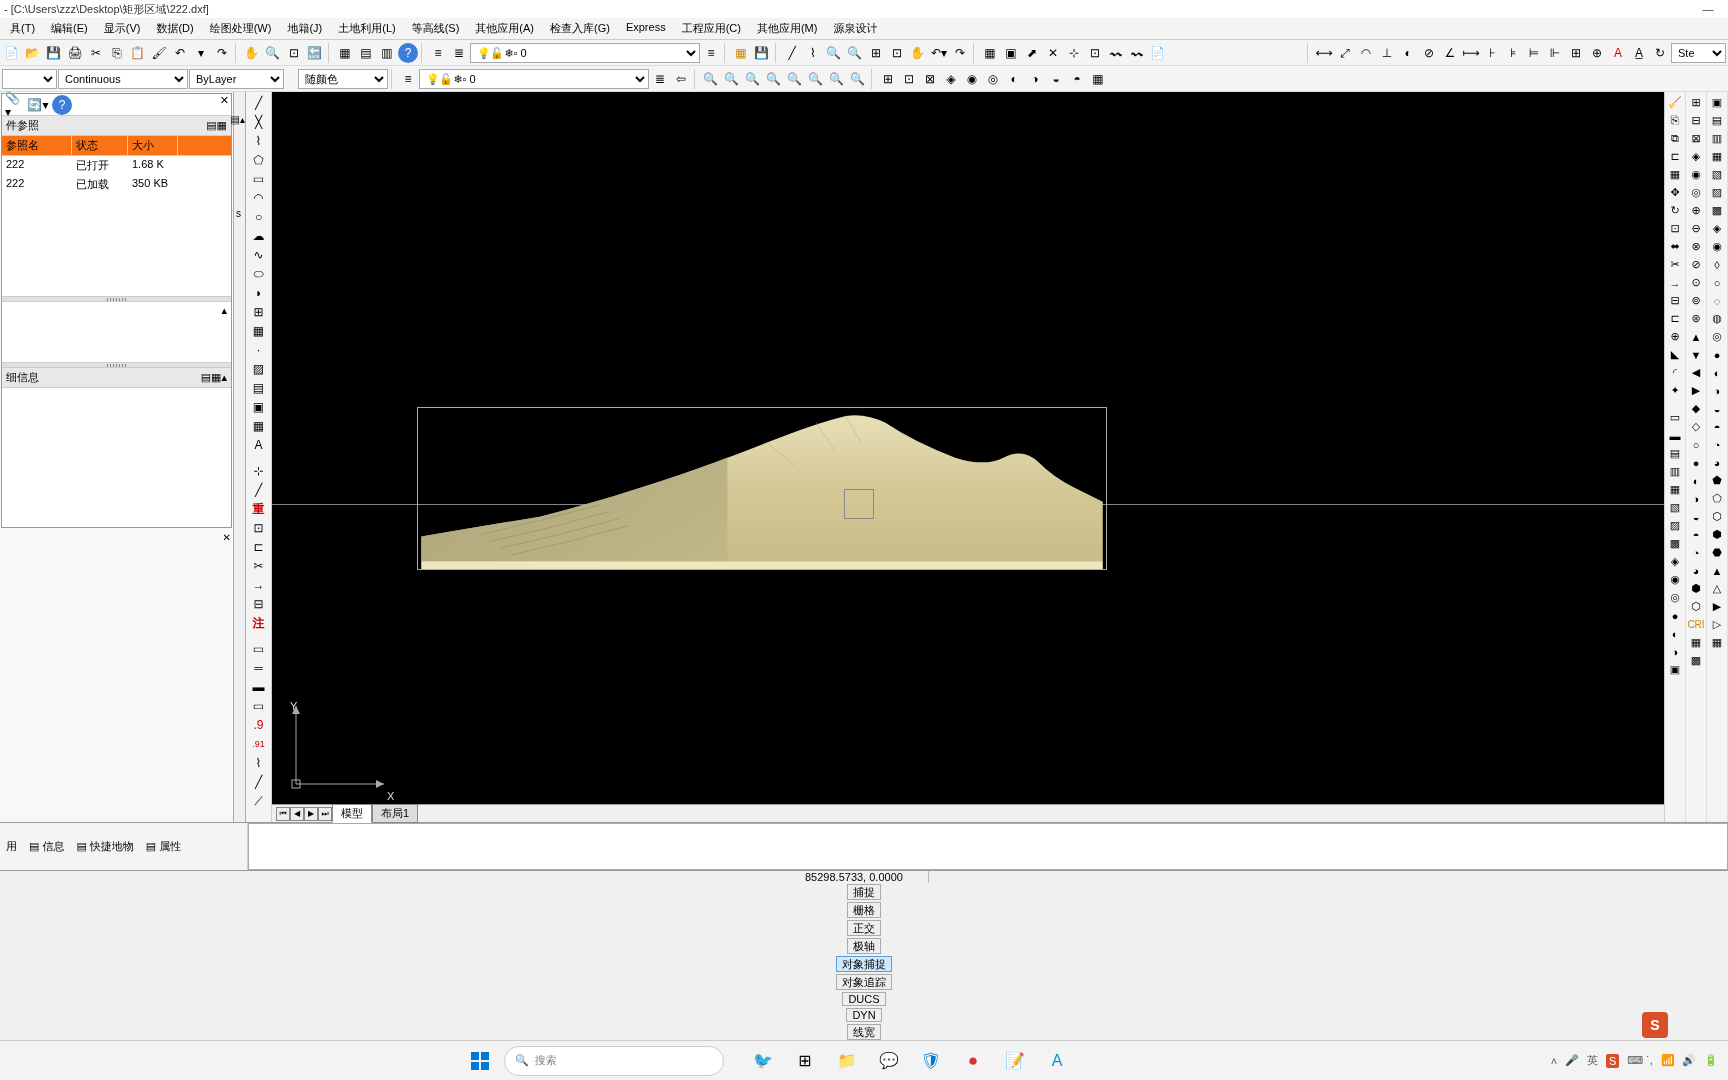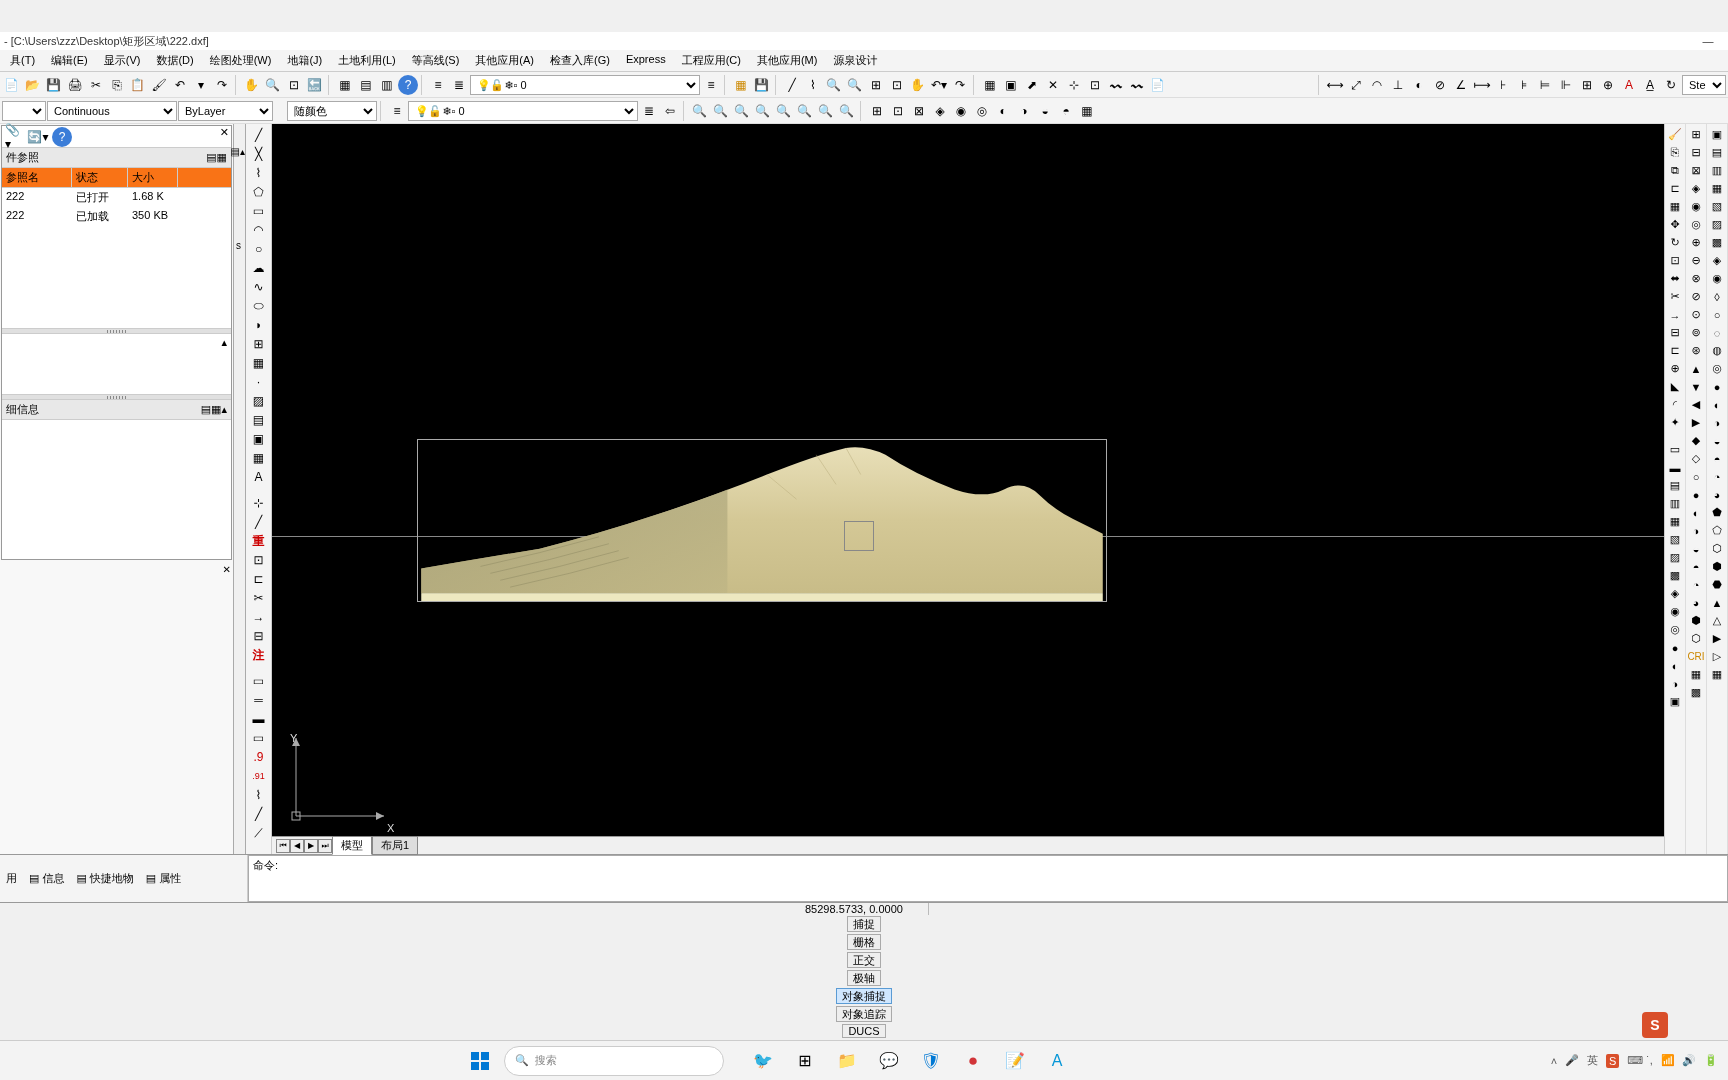--- a/index.html
+++ b/index.html
@@ -1,32 +1,32 @@
 <!DOCTYPE html>
 <html><head>
 <meta charset="utf-8">
 <style>
 * { margin: 0; padding: 0; box-sizing: border-box; font-family: "Microsoft YaHei", sans-serif; font-size: 11px; }
 body { width: 1728px; height: 1080px; background: #f0f0f0; overflow: hidden; position: relative; }
 
-.titlebar { height: 18px; background: #fff; padding-left: 4px; line-height: 18px; color: #333; display: flex; margin-top: 32px; }
+.titlebar { height: 18px; background: #fff; padding-left: 4px; line-height: 18px; color: #333; display: flex; }
 .titlebar-text { flex: 1; }
 .win-controls { display: flex; }
 .win-btn { width: 40px; text-align: center; cursor: pointer; }
 
 .menubar { height: 22px; background: #f4f4f4; border-bottom: 1px solid #ccc; display: flex; padding-left: 2px; }
 .menu-item { padding: 3px 8px; cursor: pointer; white-space: nowrap; }
 
 .toolbar-row { height: 26px; background: #f4f4f4; border-bottom: 1px solid #ddd; display: flex; align-items: center; padding: 0 2px; gap: 1px; }
 .tb-btn { width: 20px; height: 20px; border: 1px solid transparent; display: flex; align-items: center; justify-content: center; cursor: pointer; font-size: 12px; }
 .tb-sep { width: 4px; height: 20px; border-left: 1px solid #ccc; margin: 0 2px; }
 .tb-combo { height: 20px; border: 1px solid #aaa; background: #fff; padding: 0 2px; font-size: 11px; }
 .tb-combo.w120 { width: 130px; }
 .tb-combo.w90 { width: 95px; }
-.tb-combo.w50 { width: 44px; }
+.tb-combo.w50 { width: 55px; }
 .tb-combo.wlong { width: 230px; }
 .tb-combo.wcolor { width: 90px; margin-left: 13px; }
 .layer-swatch { display: inline-flex; align-items: center; gap: 2px; }
 
 .main-area { display: flex; height: 730px; position: relative; }
 
 .ref-panel { width: 234px; background: #f8f8f8; border-right: 1px solid #aaa; display: flex; flex-direction: column; position: relative; }
 .ref-panel-inner { height: 435px; border: 1px solid #999; margin: 1px; background: #fff; display: flex; flex-direction: column; }
 .ref-toolbar { height: 22px; border-bottom: 1px solid #ccc; display: flex; align-items: center; padding: 0 2px; gap: 4px; }
 .ref-header { height: 20px; background: #e8e8e8; border-bottom: 1px solid #ccc; display: flex; align-items: center; padding: 0 4px; justify-content: space-between; }
@@ -468,21 +468,20 @@
 <div class="cmd-area">
   <div class="cmd-left">
     <span class="cmd-item">
         <span>用</span>
       </span>
     <span class="cmd-item">▤ <span>信息</span></span>
     <span class="cmd-item">▤ <span>快捷地物</span></span>
     <span class="cmd-item">▤ <span>属性</span></span>
   </div>
   <div class="cmd-text">
-    <div class="cmd-line">命令:</div>
   </div>
 </div>
 
 <div class="statusbar">
   <div class="status-cell" style="width:130px">85298.5733, 0.0000</div>
   <div class="status-toggle">捕捉</div>
   <div class="status-toggle">栅格</div>
   <div class="status-toggle">正交</div>
   <div class="status-toggle">极轴</div>
   <div class="status-toggle active">对象捕捉</div>

